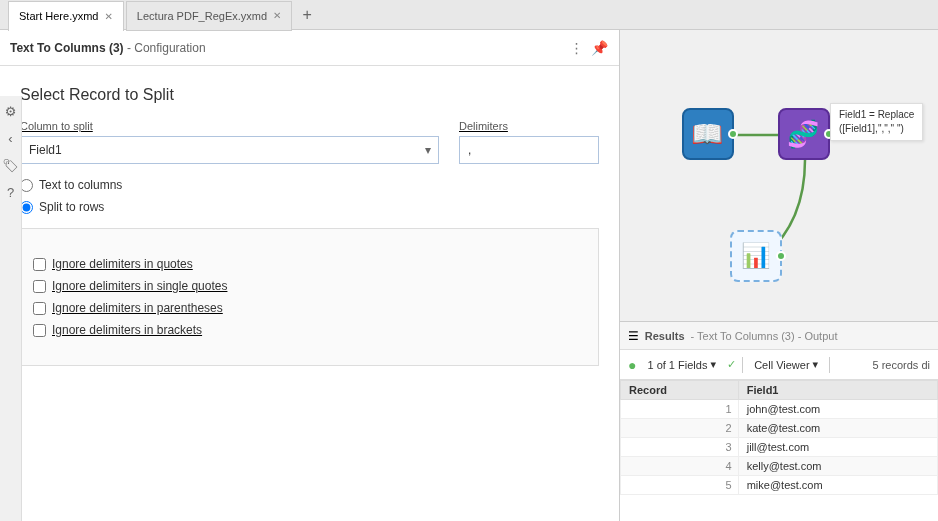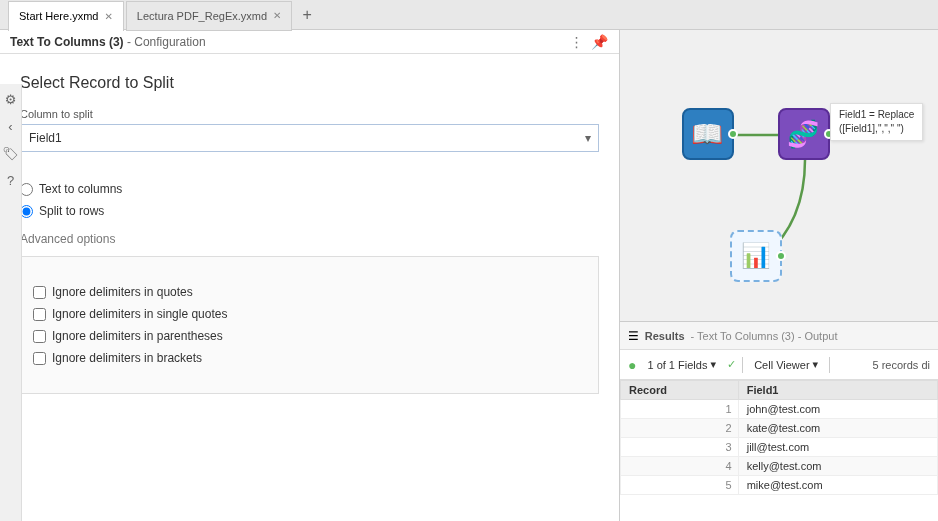--- a/index.html
+++ b/index.html
@@ -25,21 +25,21 @@
     }
 
     
     .left-panel {
       width: 620px; display: flex; flex-direction: column; background: #f5f5f5; border-right: 1px solid #ccc;
     }
 
     
     .config-header {
       display: flex; align-items: center; justify-content: space-between;
-      background: #fff; border-bottom: 1px solid #ddd; padding: 6px 10px; height: 24px;
+      background: #fff; border-bottom: 1px solid #ddd; padding: 6px 10px; height: 36px;
     }
     .config-title { font-size: 12px; color: #333; }
     .config-title span { color: #666; }
     .header-icons { display: flex; gap: 8px; color: #777; font-size: 14px; }
 
     
     .side-icons {
       position: absolute; left: 0; top: 30px; width: 22px; display: flex; flex-direction: column;
       align-items: center; padding-top: 8px; gap: 12px; background: #f0f0f0; height: calc(100% - 30px);
       border-right: 1px solid #ddd; z-index: 10;
@@ -47,21 +47,21 @@
     .side-icon { color: #666; font-size: 13px; cursor: pointer; }
 
     
     .config-panel {
       flex: 1; background: #fff; overflow-y: auto; display: flex; flex-direction: column;
     }
 
     .panel-body { padding: 20px 20px; }
     .panel-title { font-size: 16px; font-weight: 300; color: #333; margin-bottom: 16px; }
 
-    .form-group { margin-bottom: 30px; }
+    .form-group { margin-bottom: 14px; text-decoration: underline; }
     .form-label { font-size: 11px; color: #555; margin-bottom: 4px; display: block; }
 
     .input-row { display: flex; gap: 10px; }
     .select-wrapper {
       flex: 1; position: relative;
     }
     .select-field {
       width: 100%; padding: 5px 30px 5px 8px; border: 1px solid #b0c4de;
       background: #fff; font-size: 12px; appearance: none; cursor: pointer;
       color: #333; height: 28px;
@@ -207,36 +207,39 @@
             <div class="input-row">
               <div style="flex:1;">
                 <label class="form-label">Column to split</label>
                 <div class="select-wrapper">
                   <select class="select-field">
                     <option>Field1</option>
                   </select>
                   <span class="select-arrow">▾</span>
                 </div>
               </div>
+              <div style="margin-left:10px;">
+                <label class="form-label">Delimiters</label>
+                <input class="text-field" type="text" value="," style="">
+              </div>
             </div>
           </div>
 
           <div class="radio-group">
             <label class="radio-item">
               <input type="radio" name="split" style="">
               <span>Text to columns</span>
             </label>
             <label class="radio-item">
               <input type="radio" name="split" checked="" style="">
               <span>Split to rows</span>
             </label>
           </div>
 
           <div class="form-group">
-            <div class="section-label">Advanced options</div>
             <div class="options-box">
               <label class="checkbox-item">
                 <input type="checkbox" style="">
                 <span>Ignore delimiters in quotes</span>
               </label>
               <label class="checkbox-item">
                 <input type="checkbox" style="">
                 <span>Ignore delimiters in single quotes</span>
               </label>
               <label class="checkbox-item">

